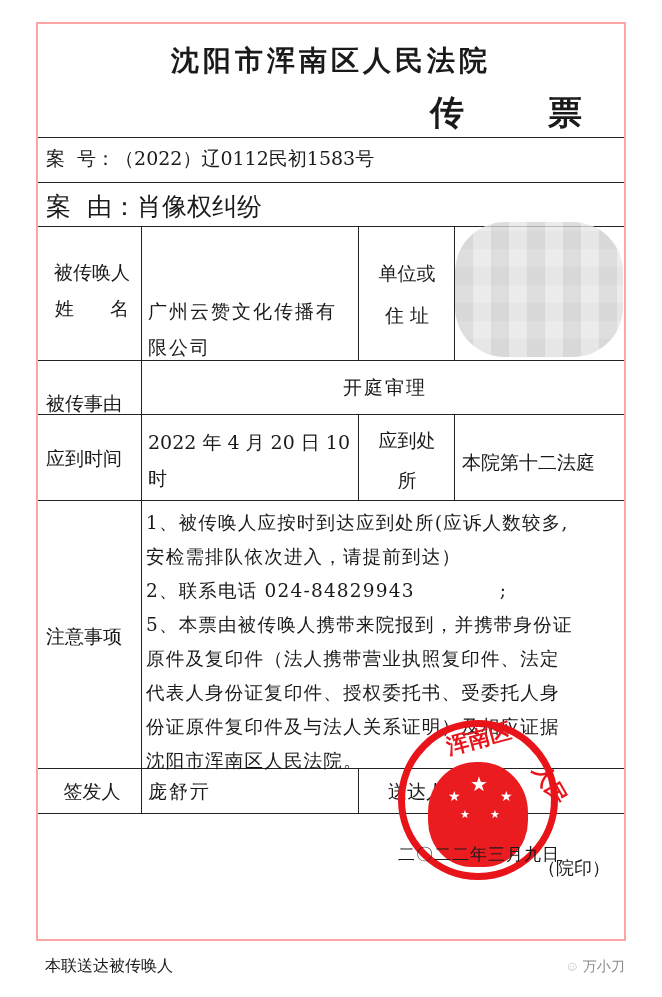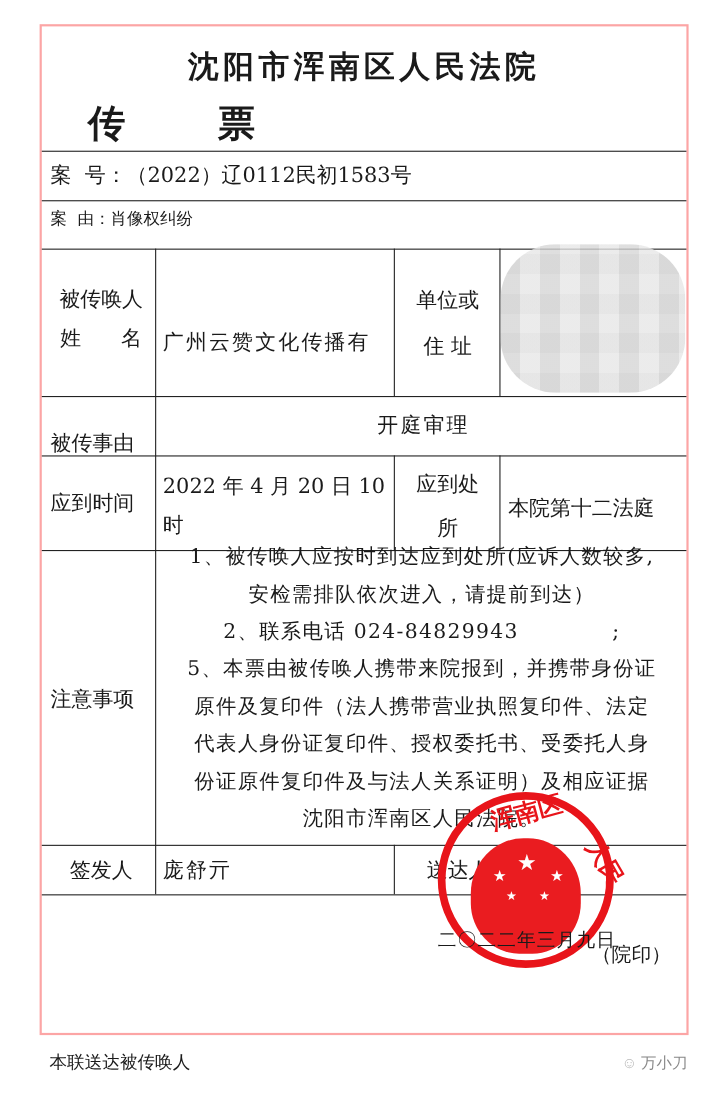--- a/index.html
+++ b/index.html
@@ -5,21 +5,21 @@
   html, body { margin:0; padding:0; background:#ffffff; }
   body { width:662px; height:997px; position:relative; overflow:hidden;
          font-family: "DejaVu Serif", "Liberation Serif", serif; color:#1a1a1a; }
   .sheet { position:absolute; left:36px; top:22px; width:590px; height:919px;
            border:2px solid #fca5a5; box-sizing:border-box; }
   .hline { position:absolute; left:0; right:0; height:0; border-top:1.5px solid #222; }
   .vline { position:absolute; width:0; border-left:1.5px solid #222; }
   .t { position:absolute; white-space:nowrap; }
   .title1 { left:0; right:0; top:18px; text-align:center; font-size:28px; letter-spacing:4px; font-weight:bold;
             font-family:"DejaVu Sans","Liberation Sans",sans-serif; }
-  .title2 { left:0; right:0; top:66px; text-align:left; font-size:34px; font-weight:bold; word-spacing:0;
+  .title2 { left:12px; right:0; top:66px; text-align:right; font-size:34px; font-weight:bold; word-spacing:0;
             font-family:"DejaVu Sans","Liberation Sans",sans-serif; }
   .title2 span { display:inline-block; margin:0 42px; }
   .row-text { font-size:18px; }
   .cell { position:absolute; font-size:19px; line-height:36px; }
   .notes { position:absolute; left:108px; top:486px; width:475px; font-size:18.5px; line-height:34px; letter-spacing:1.2px; }
   .notes div { white-space:nowrap; }
   .blur { position:absolute; left:455px; top:222px; width:168px; height:135px; border-radius:50px;
           background:
             repeating-linear-gradient(90deg, rgba(200,200,200,0.55) 0 18px, rgba(225,225,225,0.55) 18px 36px),
             repeating-linear-gradient(0deg, rgba(210,210,210,0.5) 0 18px, rgba(240,240,240,0.6) 18px 36px);
@@ -57,30 +57,31 @@
   <div class="vline" style="left:320px; top:744px; height:45px;"></div>
 
   <div class="t title1">沈阳市浑南区人民法院</div>
   <div class="t title2">
     <span>传</span><span>票</span>
   </div>
 
   <div class="t row-text" style="left:8px; top:122px; font-size:19px;">
     <span style="white-space:pre;">案  号：</span><span>（2022）辽0112民初1583号</span>
   </div>
-  <div class="t row-text" style="left:8px; top:166px; font-size:15px;">
+  <div class="t row-text" style="left:8px; top:166px; font-size:25px;">
     <span style="white-space:pre;">案  由：</span><span>肖像权纠纷</span>
   </div>
 
   <div class="cell" style="left:8px; top:230px; width:92px; text-align:center;">
     <div>被传唤人</div>
     <div style="white-space:pre;">姓      名</div>
   </div>
   <div class="cell" style="left:110px; top:236px; letter-spacing:2px;margin-top:33px;">
     <div>广州云赞文化传播有</div>
+    <div>限公司</div>
   </div>
   <div class="cell" style="left:322px; top:228px; width:94px; text-align:center; line-height:42px;">
     <div>单位或</div>
     <div>住 址</div>
   </div>
 
   <div class="cell" style="left:8px; top:345px;margin-top:16px;">被传事由</div>
   <div class="cell" style="left:104px; width:486px; top:345px; text-align:center; letter-spacing:2px;">开庭审理</div>
 
   <div class="cell" style="left:8px; top:416px;">应到时间</div>
@@ -95,21 +96,21 @@
   <div class="cell" style="left:424px; top:420px;">本院第十二法庭</div>
 
   <div class="cell" style="left:8px; top:594px;">注意事项</div>
 
   <div class="cell" style="left:8px; top:749px; width:92px; text-align:center;">签发人</div>
   <div class="cell" style="left:110px; top:749px; letter-spacing:2px;">庞舒亓</div>
   <div class="cell" style="left:350px; top:749px;">送达人</div>
   <div class="vline" style="left:446px; top:744px; height:45px;"></div>
 </div>
 
-<div class="notes" style="left:146px; top:490px;text-align:center;">
+<div class="notes" style="left:146px; top:506px;">
   <div>1、被传唤人应按时到达应到处所(应诉人数较多,</div>
   <div>安检需排队依次进入，请提前到达）</div>
   <div style="white-space:pre;">2、联系电话 024-84829943            ;</div>
   <div>5、本票由被传唤人携带来院报到，并携带身份证</div>
   <div>原件及复印件（法人携带营业执照复印件、法定</div>
   <div>代表人身份证复印件、授权委托书、受委托人身</div>
   <div>份证原件复印件及与法人关系证明）及相应证据</div>
   <div>沈阳市浑南区人民法院。</div>
 </div>
 

